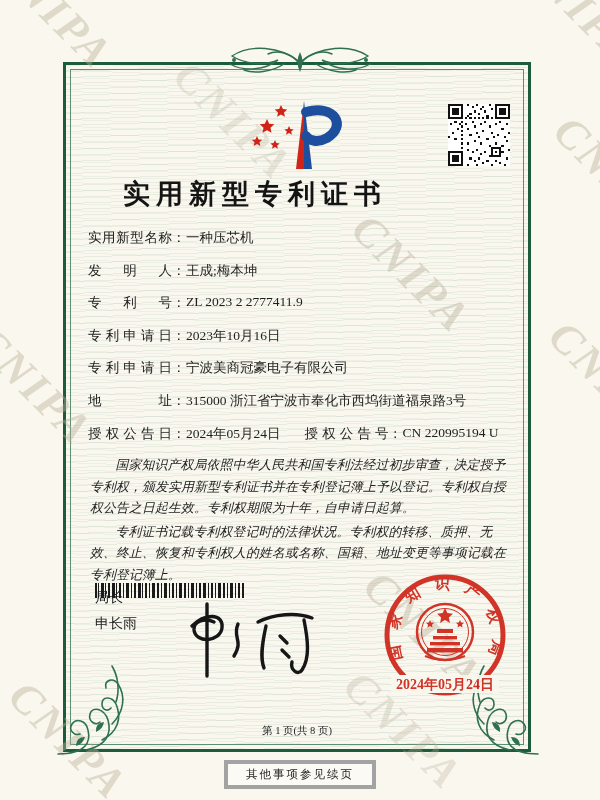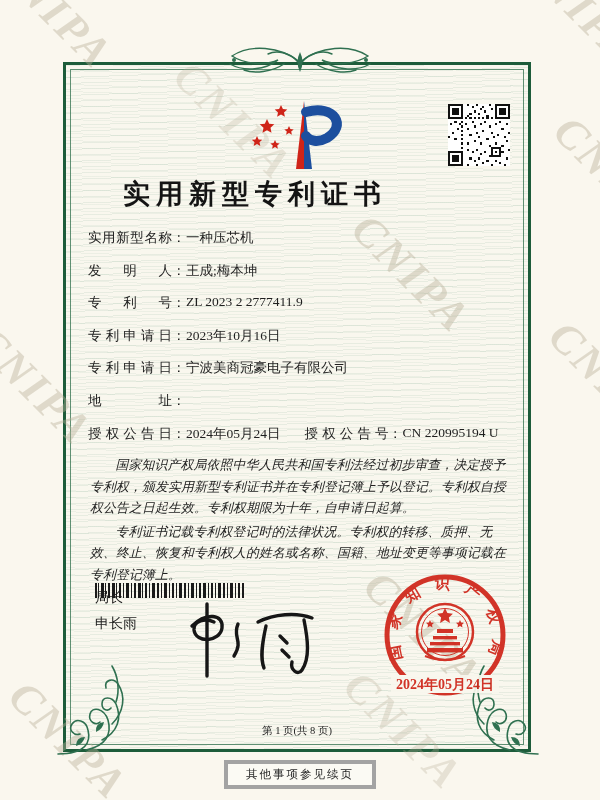--- a/index.html
+++ b/index.html
@@ -189,20 +189,21 @@
           <span class="fvalue">2023年10月16日</span>
       </div>
       <div class="frow">
         <span class="flabel">专利申请日</span>
           <span class="fcolon">：</span>
           <span class="fvalue">宁波美商冠豪电子有限公司</span>
       </div>
       <div class="frow">
         <span class="flabel">地址</span>
           <span class="fcolon">：</span>
+          <span class="fvalue">315000 浙江省宁波市奉化市西坞街道福泉路3号</span>
       </div>
       <div class="frow">
         <span class="fpair">
           <span class="flabel">授权公告日</span>
             <span class="fcolon">：</span>
             <span class="fvalue">2024年05月24日</span>
         </span>
         <span class="fpair second">
           <span class="flabel">授权公告号</span>
             <span class="fcolon">：</span>

